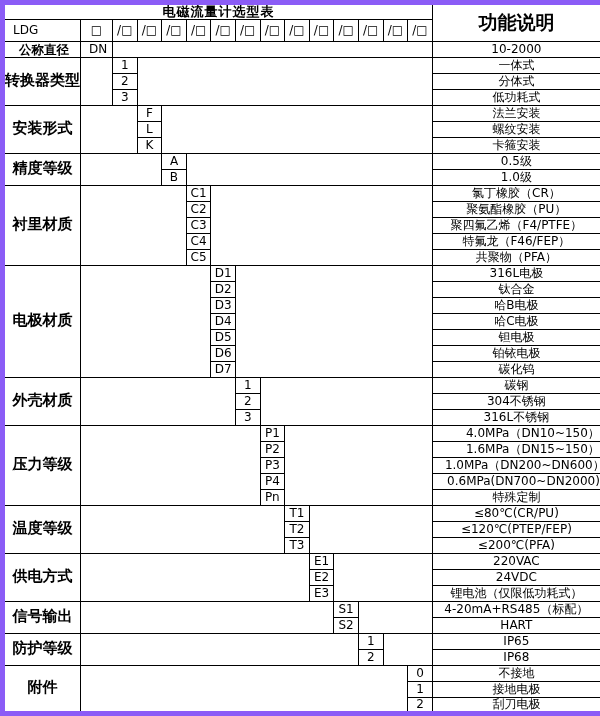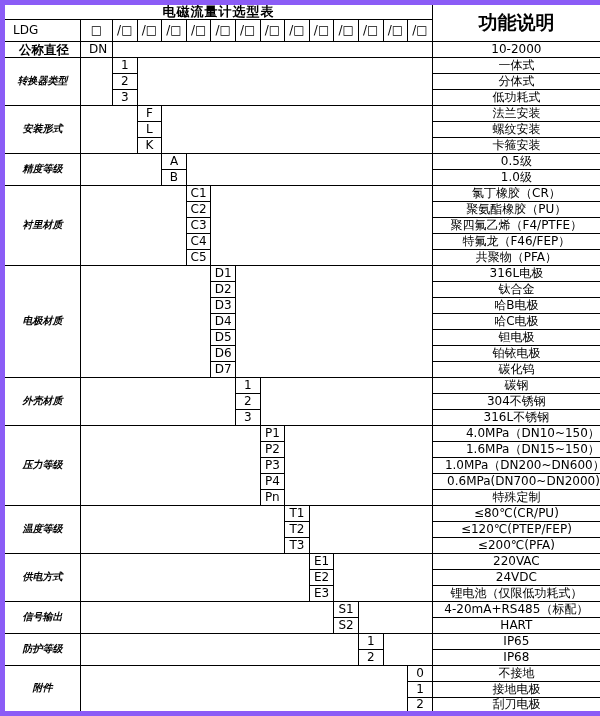--- a/index.html
+++ b/index.html
@@ -5,21 +5,21 @@
   html,body{margin:0;padding:0;background:#fff;}
   body{width:600px;font-family:"DejaVu Sans",sans-serif;color:#000;}
   table.sel{border-collapse:collapse;table-layout:fixed;width:600px;height:668px;background:#fff;border:5px solid #8b5cf6;}
   td{border:1px solid #000;padding:0;margin:0;box-sizing:border-box;overflow:hidden;
      white-space:nowrap;text-align:center;vertical-align:middle;font-size:12px;line-height:1.05;}
   tr{height:16px;}
   tr.r-title{height:16px;}
   tr.r-ldg{height:22px;}
   td.title{font-size:13px;font-weight:bold;letter-spacing:1px;}
   td.fhead{font-size:19px;font-weight:bold;}
-  td.label{font-size:10px;font-weight:bold;font-style:italic;}
+  td.label{font-size:15px;font-weight:bold;}
   td.ldg{text-align:left;padding-left:8px;font-size:12px;}
   td.dialabel{text-align:left;padding-left:14px;font-size:12.5px;font-weight:bold;}
   td.dn{text-align:center;padding-left:3px;}
   td.box{font-size:12px;}
   td.code{font-size:12px;}
   td.desc{font-size:12px;margin-left:27px;}
   td.left{text-align:right;padding-left:12px;}
 </style>
 </head>
 <body>

